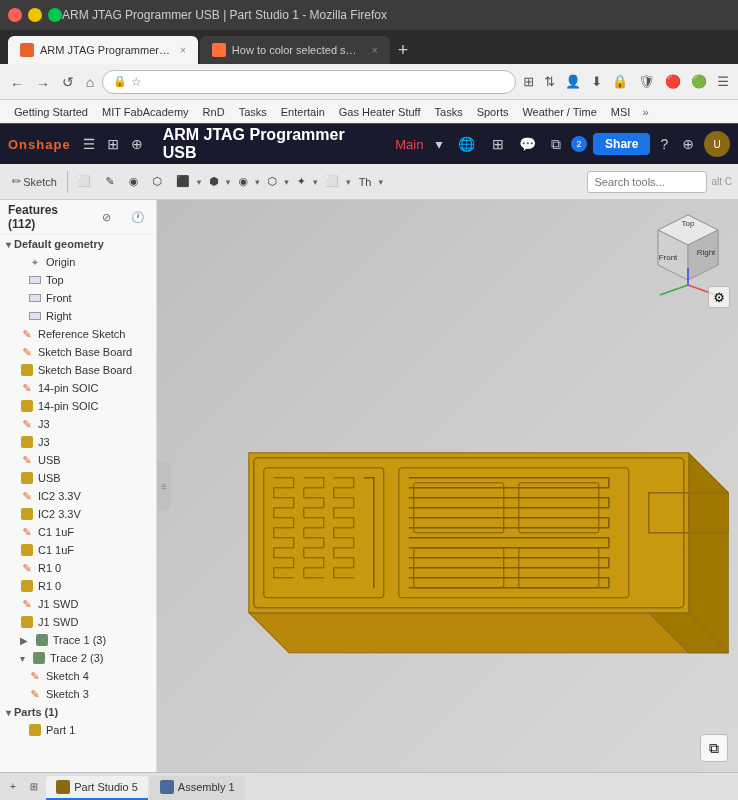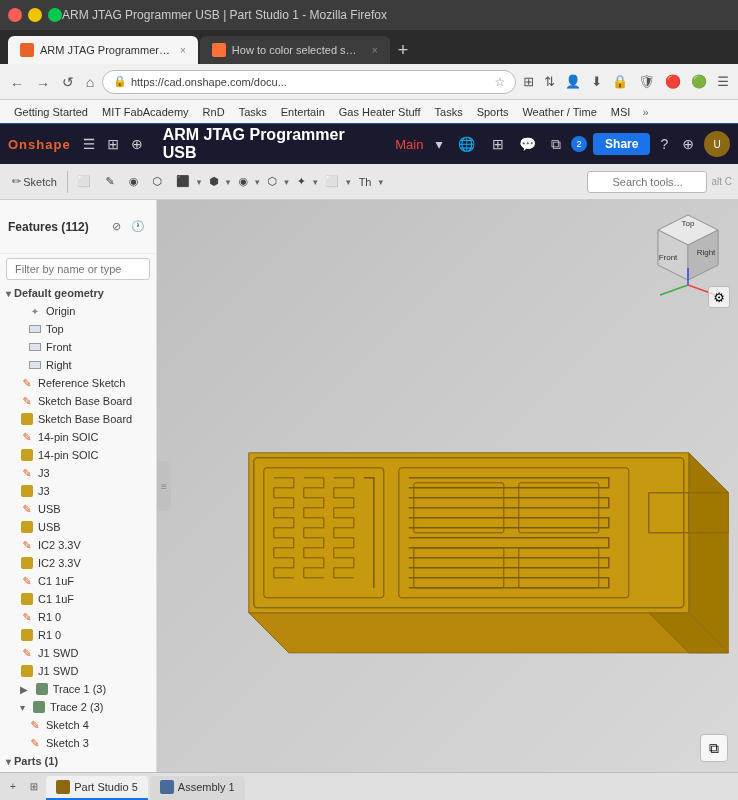--- a/index.html
+++ b/index.html
@@ -281,21 +281,21 @@
     }
     .toolbar-dropdown {
       display: flex;
       align-items: center;
       gap: 1px;
     }
     .search-tools-input {
       height: 22px;
       border: 1px solid #bbb;
       border-radius: 3px;
-      padding: 0 24px;
+      padding: 0 6px;
       font-size: 11px;
       background: white;
       color: #888;
       width: 120px;
       margin-left: auto;
     }
 
     
     .main-content {
       display: flex;
@@ -306,24 +306,24 @@
     
     .sidebar {
       width: 157px;
       background: #f8f8f8;
       border-right: 1px solid #ddd;
       display: flex;
       flex-direction: column;
       overflow: hidden;
     }
     .features-header {
-      padding: 19px 8px;
-      display: flex;
-      align-items: center;
-      gap: 4px;
+      padding: 3px 8px;
+      display: flex;
+      align-items: center;
+      gap: 14px;
       border-bottom: 1px solid #eee;
     }
     .features-title {
       font-size: 12px;
       font-weight: bold;
       color: #333;
       flex: 1;
     }
     .features-icon-btn {
       background: none;
@@ -499,21 +499,20 @@
   <button class="tab-new-btn">+</button>
 </div>
 
 <div class="browser-toolbar">
   <button class="nav-btn">←</button>
   <button class="nav-btn">→</button>
   <button class="nav-btn">↺</button>
   <button class="nav-btn">⌂</button>
   <div class="address-bar">
     <span style="font-size:11px;">🔒</span>
-    <span class="address-bar-text">https://cad.onshape.com/docu...</span>
     <span style="color:#888;">☆</span>
   </div>
   <div class="toolbar-icons-right">
     <button class="toolbar-icon-btn">⊞</button>
     <button class="toolbar-icon-btn">⇅</button>
     <button class="toolbar-icon-btn">👤</button>
     <button class="toolbar-icon-btn">⬇</button>
     <button class="toolbar-icon-btn">🔒</button>
     <button class="toolbar-icon-btn">🛡</button>
     <button class="toolbar-icon-btn">🔴</button>
@@ -607,21 +606,20 @@
 
     <div class="sidebar">
       <div class="features-header">
         <span class="features-title">
           <span>Features</span>
           (<span>112</span>)
         </span>
         <button class="features-icon-btn">⊘</button>
         <button class="features-icon-btn">🕐</button>
       </div>
-      <input class="filter-input" type="text" placeholder="Filter by name or type" style="">
 
       <div class="feature-list">
 
         <div class="feature-group">
           <div class="feature-group-header">
             <span class="chevron">▾</span>
             <span>Default geometry</span>
           </div>
           <div class="feature-item sub">
             <div class="feature-icon">
@@ -776,20 +774,26 @@
               <span style="color:#e8632a;font-size:11px;">✎</span>
             </div>
           <span>Sketch 3</span>
         </div>
 
         <div class="feature-group">
           <div class="feature-group-header">
             <span class="chevron">▾</span>
             <span>Parts (1)</span>
           </div>
+          <div class="feature-item sub">
+            <div class="feature-icon">
+                <div class="fi-component"></div>
+              </div>
+            <span>Part 1</span>
+          </div>
         </div>
       </div>
     </div>
 
     <div class="viewport">
 
       <div style="position:absolute;width:100%;height:100%;background:linear-gradient(135deg,#bebebe 0%,#cacaca 40%,#d8d8d8 100%);"></div>
 
       <svg width="540" height="420" style="position:absolute;left:50%;top:50%;transform:translate(-48%,-46%);">
 

